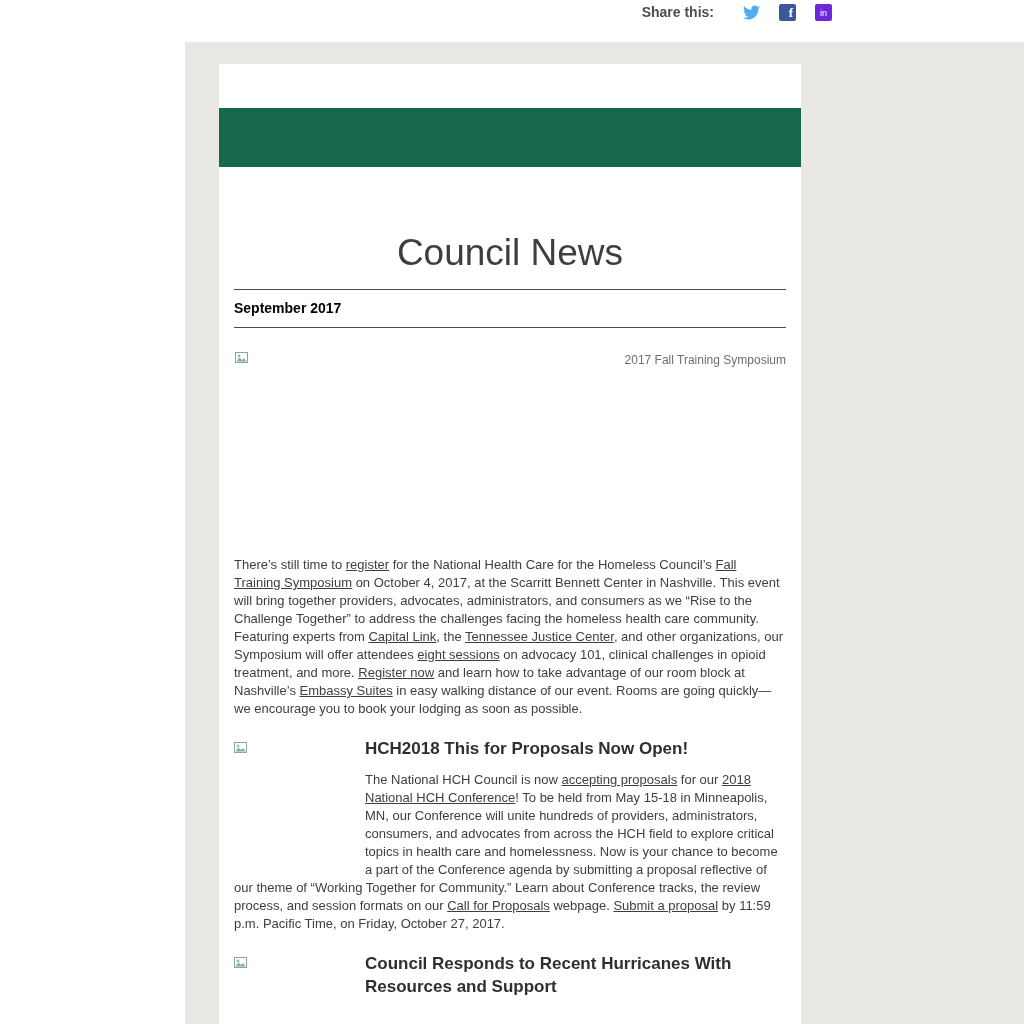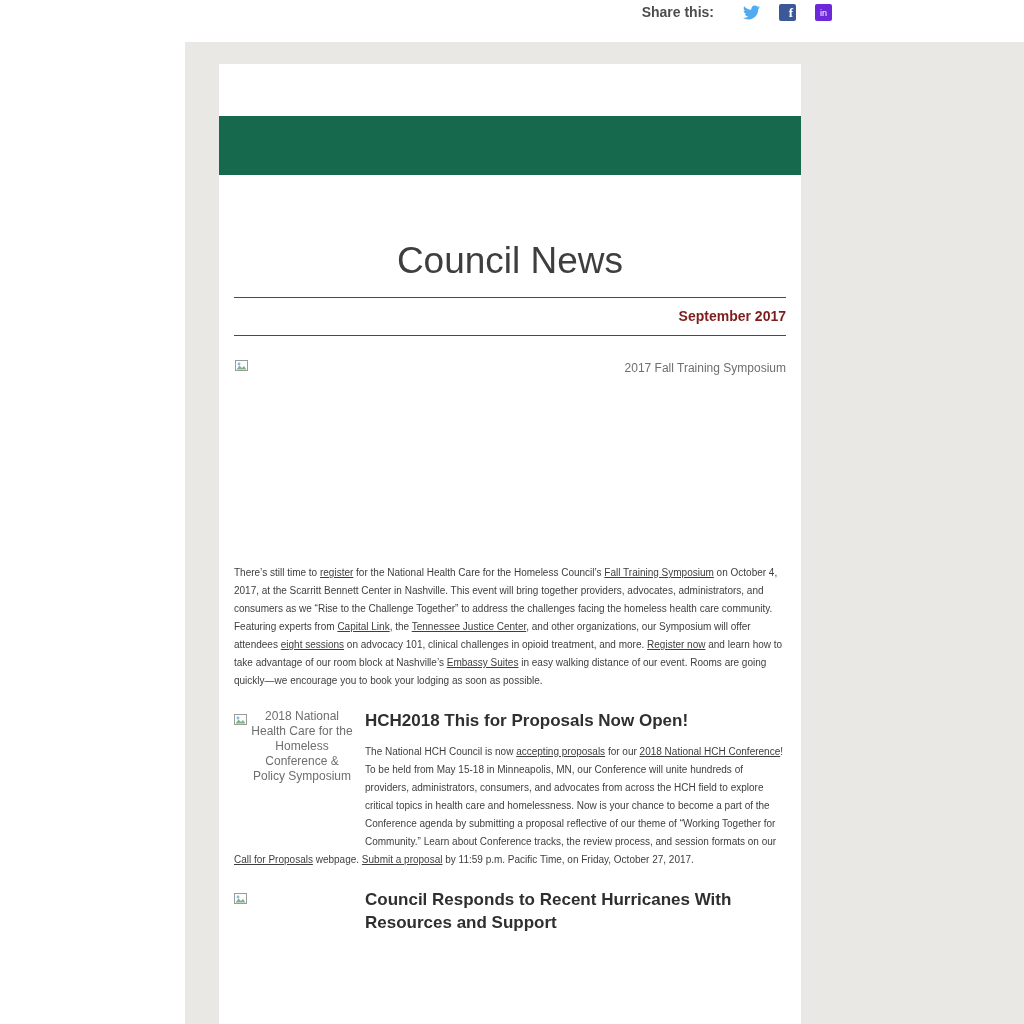--- a/index.html
+++ b/index.html
@@ -40,38 +40,38 @@
   .social.li {
     background: #6d28d9; color: #fff; border-radius: 2px;
     font-weight: normal; font-size: 9px;
   }
   
   .email {
     position: absolute;
     left: 219px; top: 64px;
     width: 582px; height: 960px;
     background: #ffffff;
-    padding: 8px 15px;
+    padding: 0 15px;
     overflow: hidden;
   }
   .banner {
     margin: 44px -22px 0;
     height: 59px;
     background: #17694e;
   }
   .title {
     margin-top: 64px;
     font-size: 37px; font-weight: normal; line-height: 44px;
     color: #3e3e3e; text-align: center;
   }
   .rule { border: none; border-top: 1px solid #4a4a4a; }
   .rule.r1 { margin-top: 14px; }
   .date {
-    text-align: right; font-size: 14px; font-weight: bold;
-    color: #7f1d1d; padding: 10px 0 11px;
+    text-align: left; font-size: 14px; font-weight: bold;
+    color: #000000; padding: 10px 0 11px;
   }
   
   .hero-img {
     position: relative;
     margin-top: 22px;
     height: 187px;
     cursor: pointer;
   }
   .hero-img .broken-icon { position: absolute; left: 1px; top: 2px; }
   .hero-img .alt-text {
@@ -95,21 +95,21 @@
     color: #6e6e6e; text-align: center;
   }
   
   .article { margin-top: 19px; }
   .article-heading {
     font-size: 17px; font-weight: bold; line-height: 23px;
     color: #2f2f2f;
   }
   .article-body {
     margin-top: 11px;
-    font-size: 10px; line-height: 18px;
+    font-size: 13px; line-height: 18px;
     color: #3e3e3e;
   }
   .inline-link {
     color: #3e3e3e;
     text-decoration: underline;
     cursor: pointer;
   }
   .broken-icon svg { display: block; }
 </style>
 </head>
@@ -155,21 +155,20 @@
 
   <div class="article">
     <div class="float-img h-tall">
       <span class="broken-icon">
         <svg width="13" height="13" viewBox="0 0 13 13">
           <rect x="0.5" y="0.5" width="12" height="10" fill="#fdfdfd" stroke="#9b9b9b"></rect>
           <circle cx="4" cy="4" r="1.4" fill="#8fb7da"></circle>
           <path d="M1.5 9.5 L4.5 5.5 L7 8 L9 6 L11.5 9.5 Z" fill="#7fb28a"></path>
         </svg>
       </span>
-      <span class="alt-text">2018 National Health Care for the Homeless Conference &amp; Policy Symposium</span>
     </div>
     <h2 class="article-heading">HCH2018 This for Proposals Now Open!</h2>
     <p class="article-body"><span>The National HCH Council is now </span><a class="inline-link" href="#">accepting proposals</a><span> for our </span><a class="inline-link" href="#">2018 National HCH Conference</a><span>! To be held from May 15-18 in Minneapolis, MN, our Conference will unite hundreds of providers, administrators, consumers, and advocates from across the HCH field to explore critical topics in health care and homelessness. Now is your chance to become a part of the Conference agenda by submitting a proposal reflective of our theme of “Working Together for Community.” Learn about Conference tracks, the review process, and session formats on our </span><a class="inline-link" href="#">Call for Proposals</a><span> webpage. </span><a class="inline-link" href="#">Submit a proposal</a><span> by 11:59 p.m. Pacific Time, on Friday, October 27, 2017.</span></p>
   </div>
 
   <div class="article">
     <div class="float-img h-short">
       <span class="broken-icon">
         <svg width="13" height="13" viewBox="0 0 13 13">
           <rect x="0.5" y="0.5" width="12" height="10" fill="#fdfdfd" stroke="#9b9b9b"></rect>

